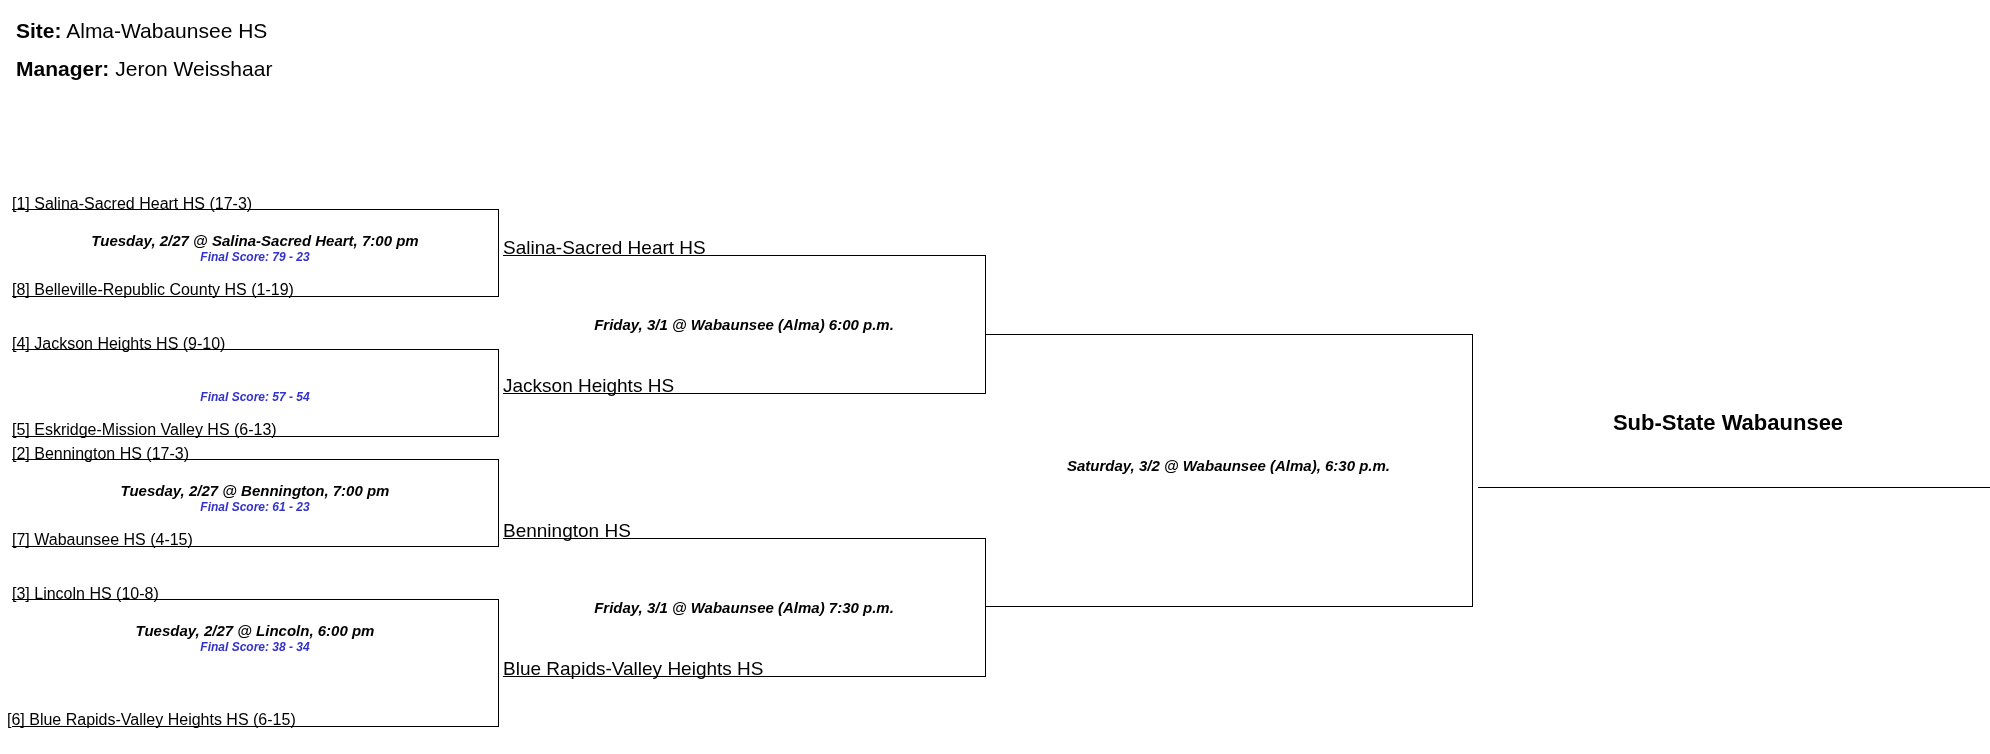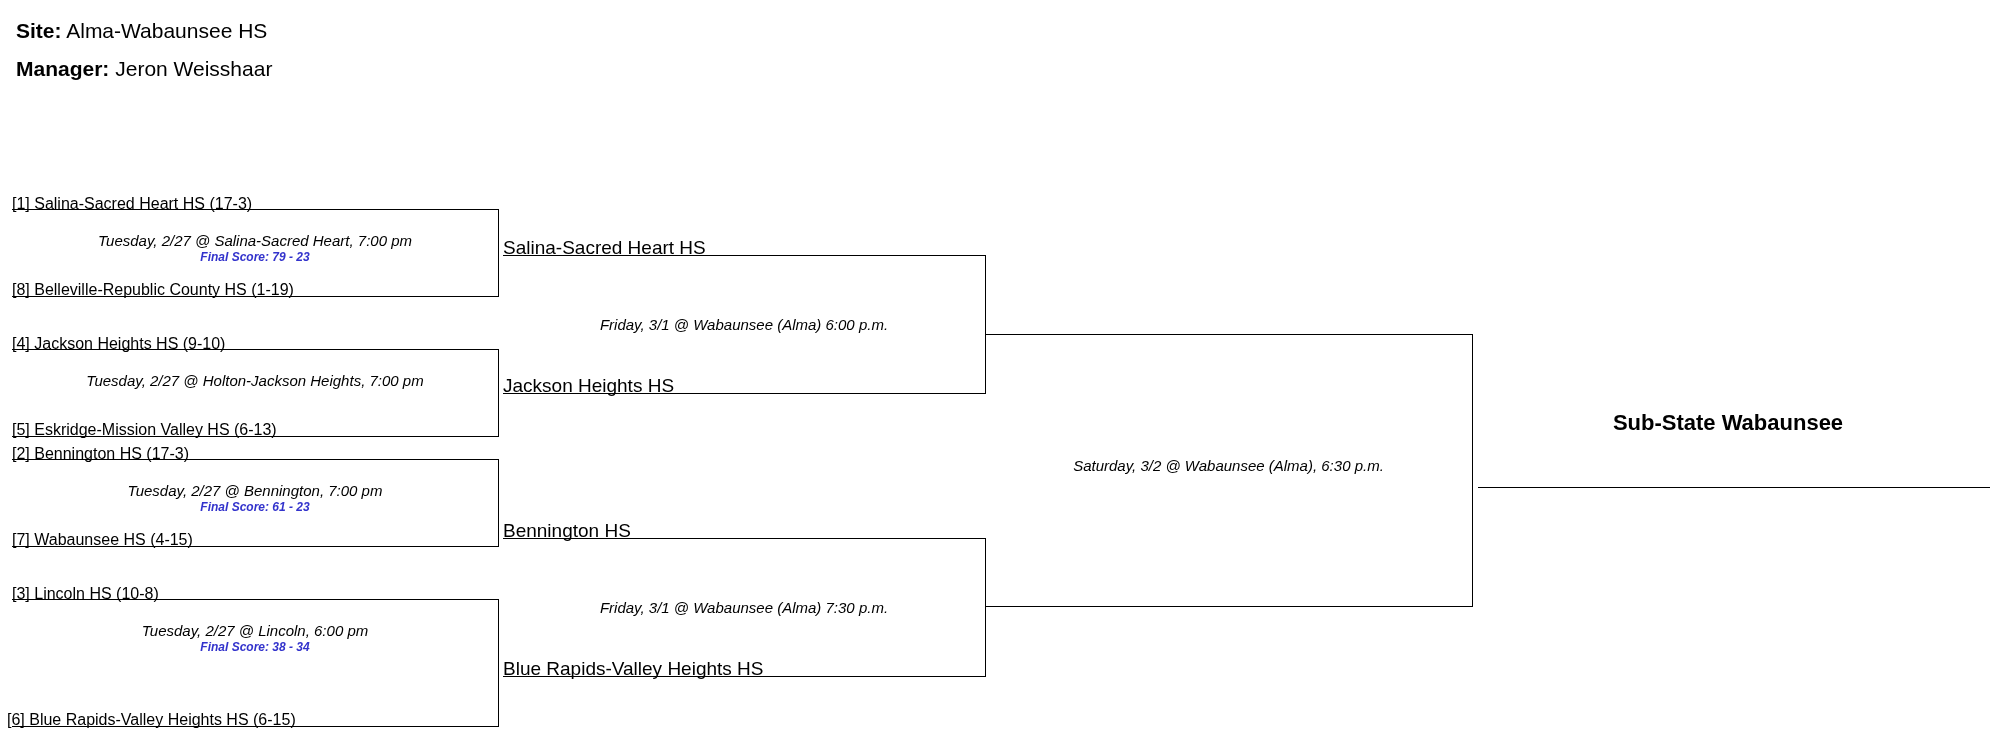--- a/index.html
+++ b/index.html
@@ -35,21 +35,21 @@
   
   .r1-team {
     font-size: 16px;
     font-weight: normal;
     color: #000;
   }
 
   
   .game-info {
     font-size: 15px;
-    font-weight: normal;
+    font-weight: bold;
     font-style: italic;
     color: #000;
     text-align: center;
   }
   .game-score {
     font-size: 12px;
     font-weight: bold;
     font-style: italic;
     text-align: center;
   }
@@ -100,21 +100,21 @@
   <div class="abs game-info" style="left:12px; top:233px; width:486px;">Tuesday, 2/27 @ Salina-Sacred Heart, 7:00 pm</div>
   <div class="abs game-score" style="left:12px; top:251px; width:486px; color:#3333cc;">Final Score: 79 - 23</div>
 
   <div class="abs r1-team" style="left:12px; top:282px;">[8] Belleville-Republic County HS  (1-19)</div>
   <div class="hline" style="left:12px; top:296px; width:486px;"></div>
   <div class="vline" style="left:498px; top:209px; height:88px;"></div>
 
   <div class="abs r1-team" style="left:12px; top:336px;">[4] Jackson Heights HS   (9-10)</div>
   <div class="hline" style="left:12px; top:349px; width:486px;"></div>
 
-  <div class="abs game-info" style="left:12px; top:373px; width:486px;">Tuesday, 2/27 @ Holton-Jackson Heights, 7:00 pm</div>
+  <div class="abs game-score" style="left:12px; top:391px; width:486px; color:#3333cc;">Final Score: 57 - 54</div>
 
   <div class="abs r1-team" style="left:12px; top:422px;">[5] Eskridge-Mission Valley HS  (6-13)</div>
   <div class="hline" style="left:12px; top:436px; width:486px;"></div>
   <div class="vline" style="left:498px; top:349px; height:88px;"></div>
 
   <div class="abs r1-team" style="left:12px; top:446px;">[2] Bennington HS   (17-3)</div>
   <div class="hline" style="left:12px; top:459px; width:486px;"></div>
 
   <div class="abs game-info" style="left:12px; top:483px; width:486px;">Tuesday, 2/27 @ Bennington, 7:00 pm</div>
   <div class="abs game-score" style="left:12px; top:501px; width:486px; color:#3333cc;">Final Score: 61 - 23</div>

